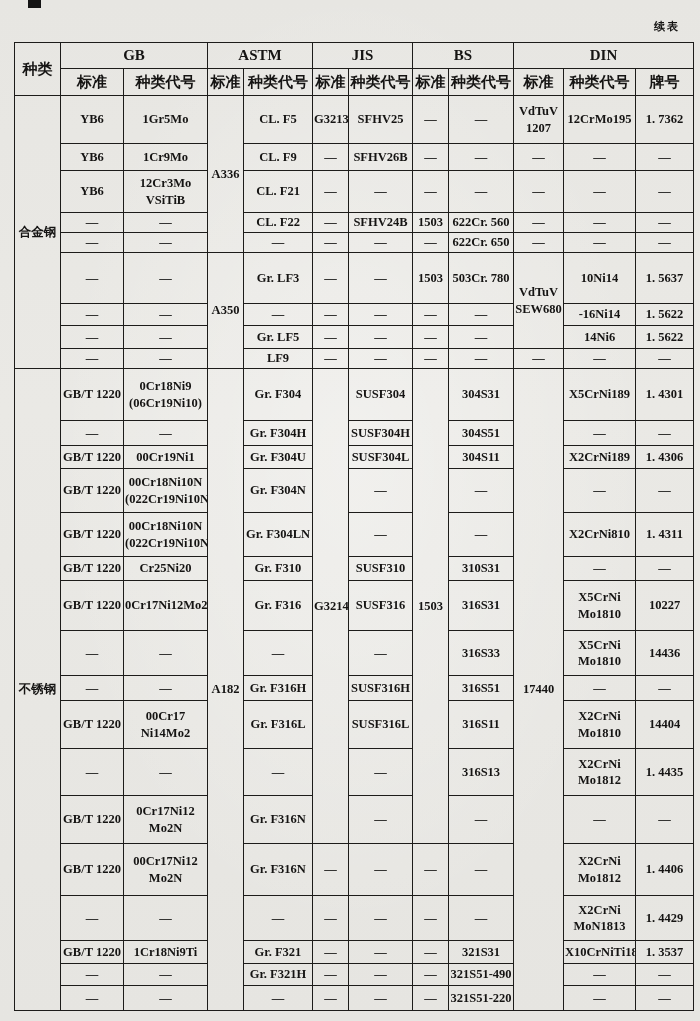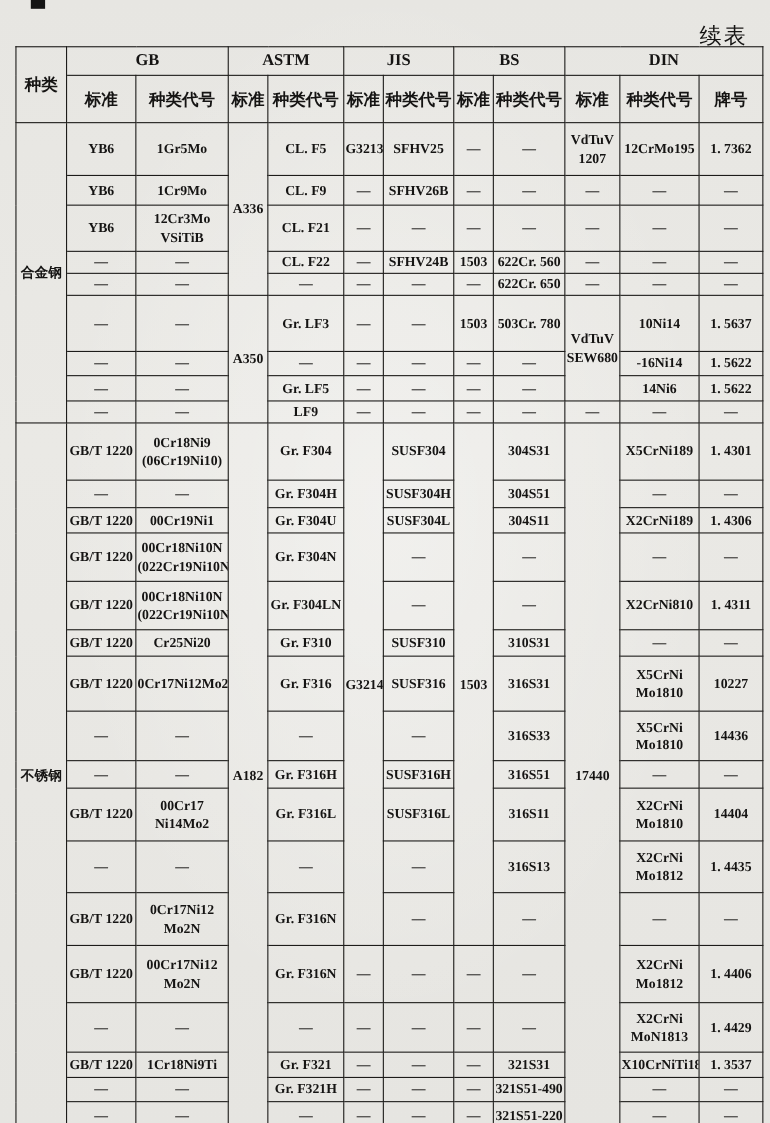--- a/index.html
+++ b/index.html
@@ -13,21 +13,21 @@
     position:absolute;inset:0;
     background:
       radial-gradient(ellipse at 50% 45%, rgba(255,255,255,0.35) 0%, rgba(255,255,255,0) 60%),
       linear-gradient(180deg,#e7e6e2 0%,#eae9e5 40%,#e6e5e1 100%);
   }
   .corner-mark{
     position:absolute;left:28px;top:0;width:13px;height:8px;background:#141414;
   }
   .continued{
     position:absolute;top:19px;right:20px;
-    font-size:20px;font-weight:400;letter-spacing:2px;
+    font-size:11px;font-weight:700;letter-spacing:2px;
   }
   table.steel{
     position:absolute;left:14px;top:42px;
     border-collapse:collapse;table-layout:fixed;
     width:679px;
   }
   table.steel th, table.steel td{
     border:1.4px solid #1d1c1a;
     padding:0 1px;
     text-align:center;vertical-align:middle;
@@ -37,21 +37,21 @@
   }
   table.steel th{
     font-size:15px;
     font-family:"Liberation Serif","DejaVu Serif",serif;
   }
   table.steel td{
     font-size:12.5px;
     line-height:1.3;
   }
   tr.hrow1{height:26px;}
-  tr.hrow2{height:43px;margin-top:36px;}
+  tr.hrow2{height:27px;margin-top:36px;}
 </style>
 </head>
 <body>
 
 <div class="page">
   <div class="corner-mark"></div>
   <div class="continued">续表</div>
 
   <table class="steel">
     <colgroup>

